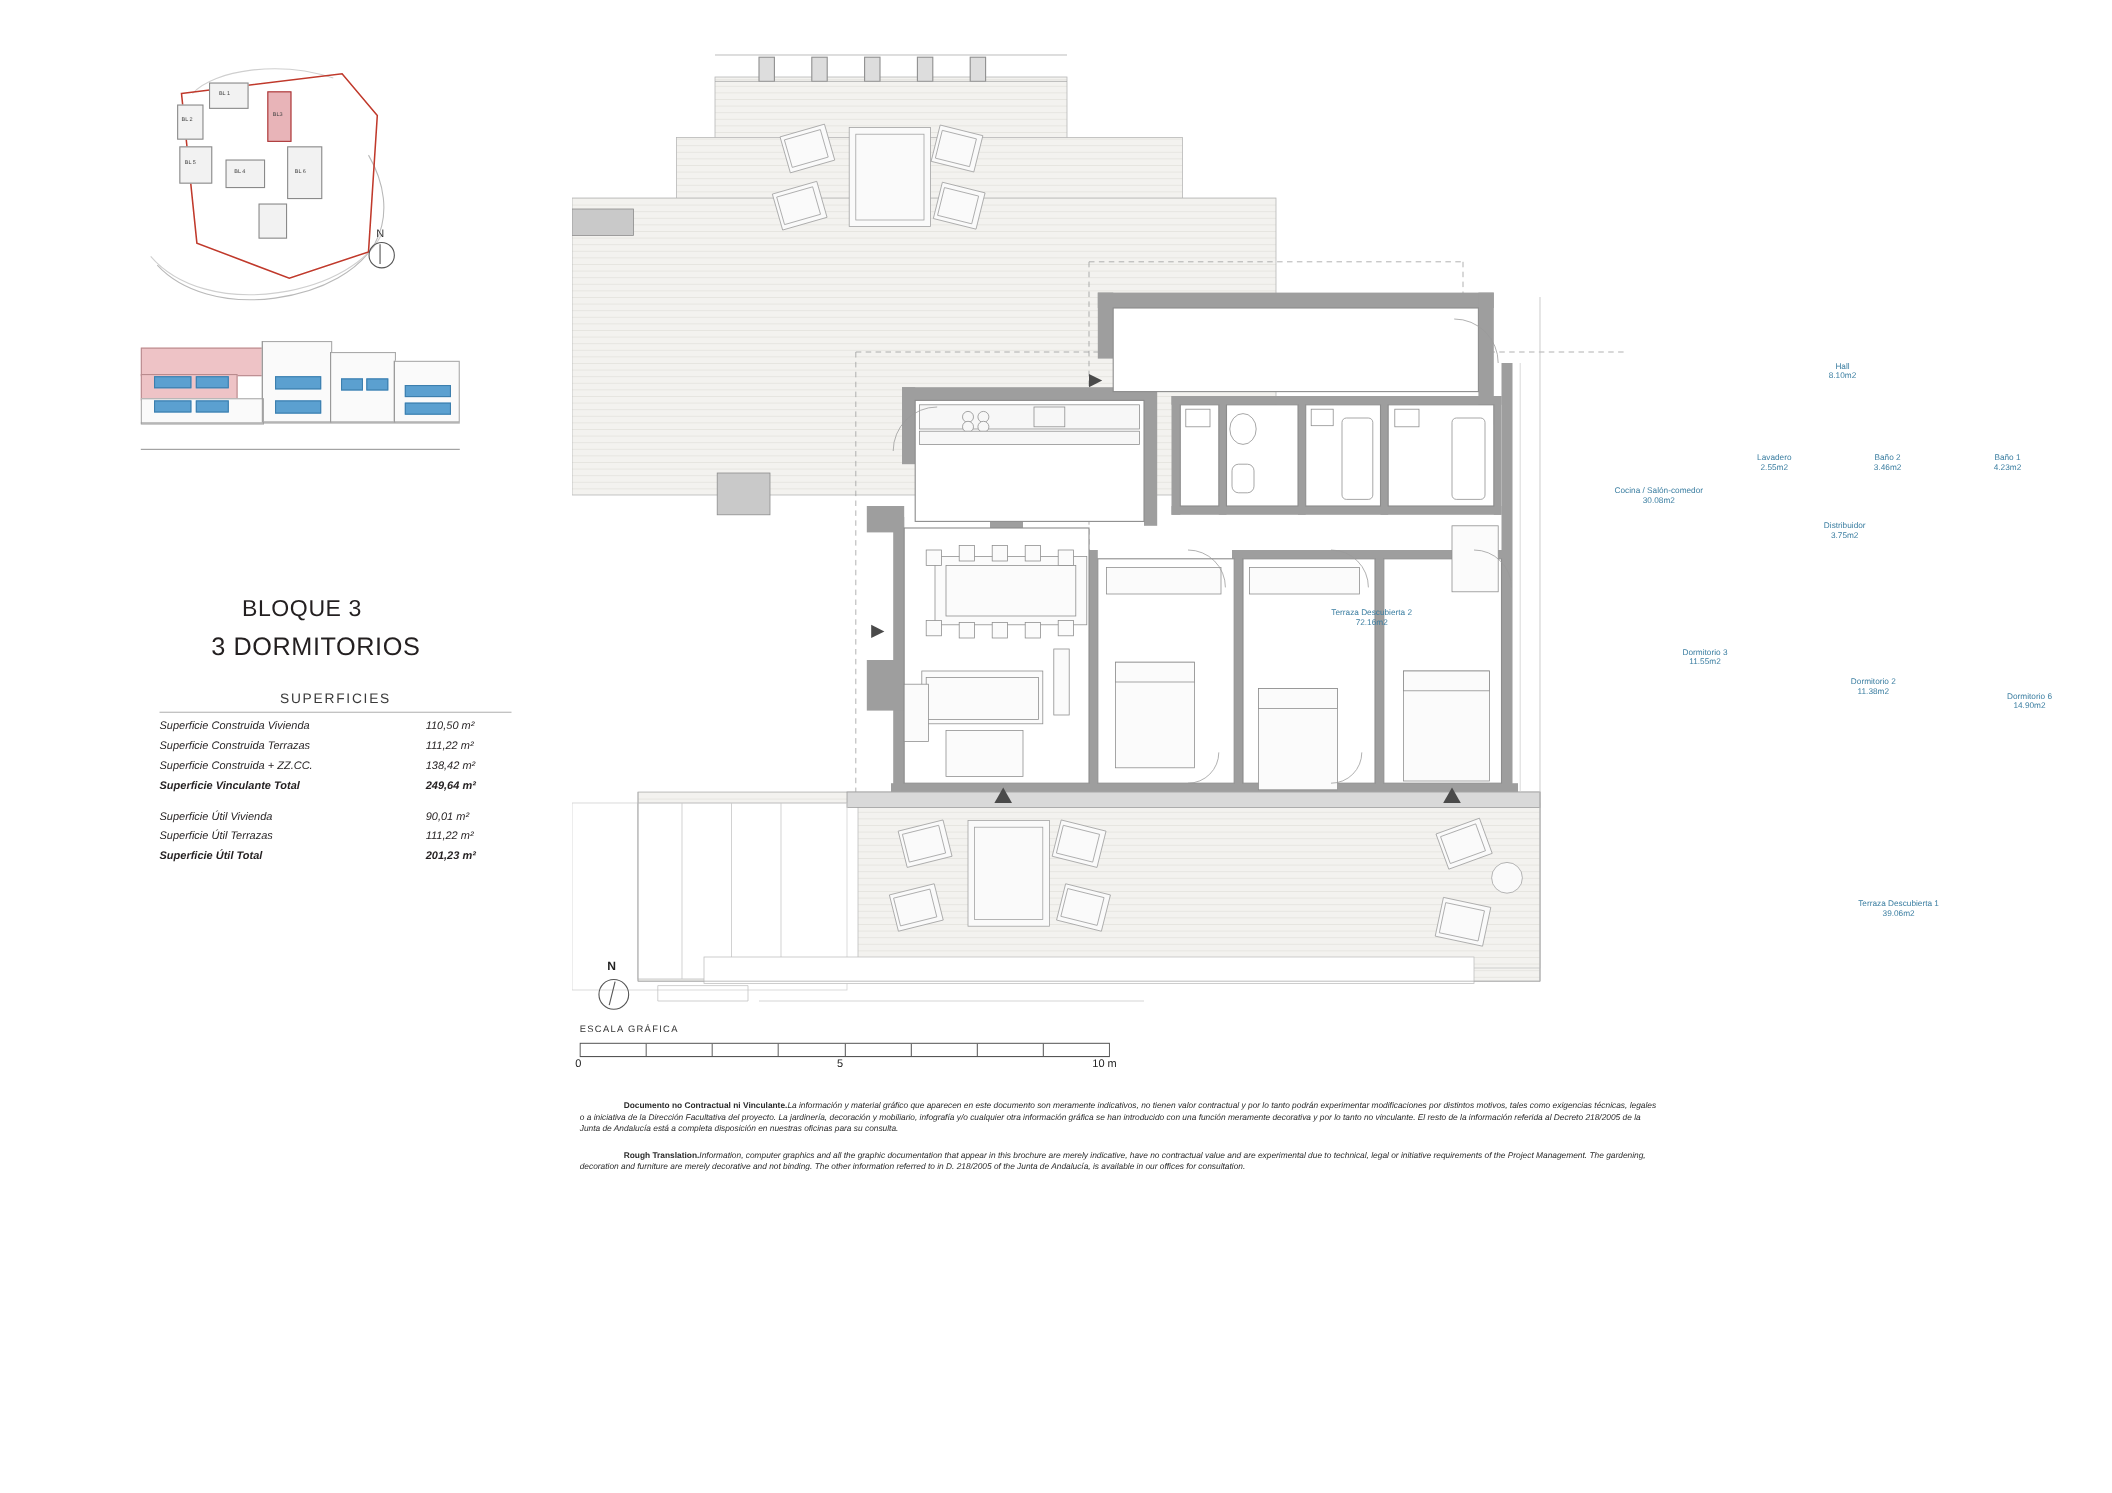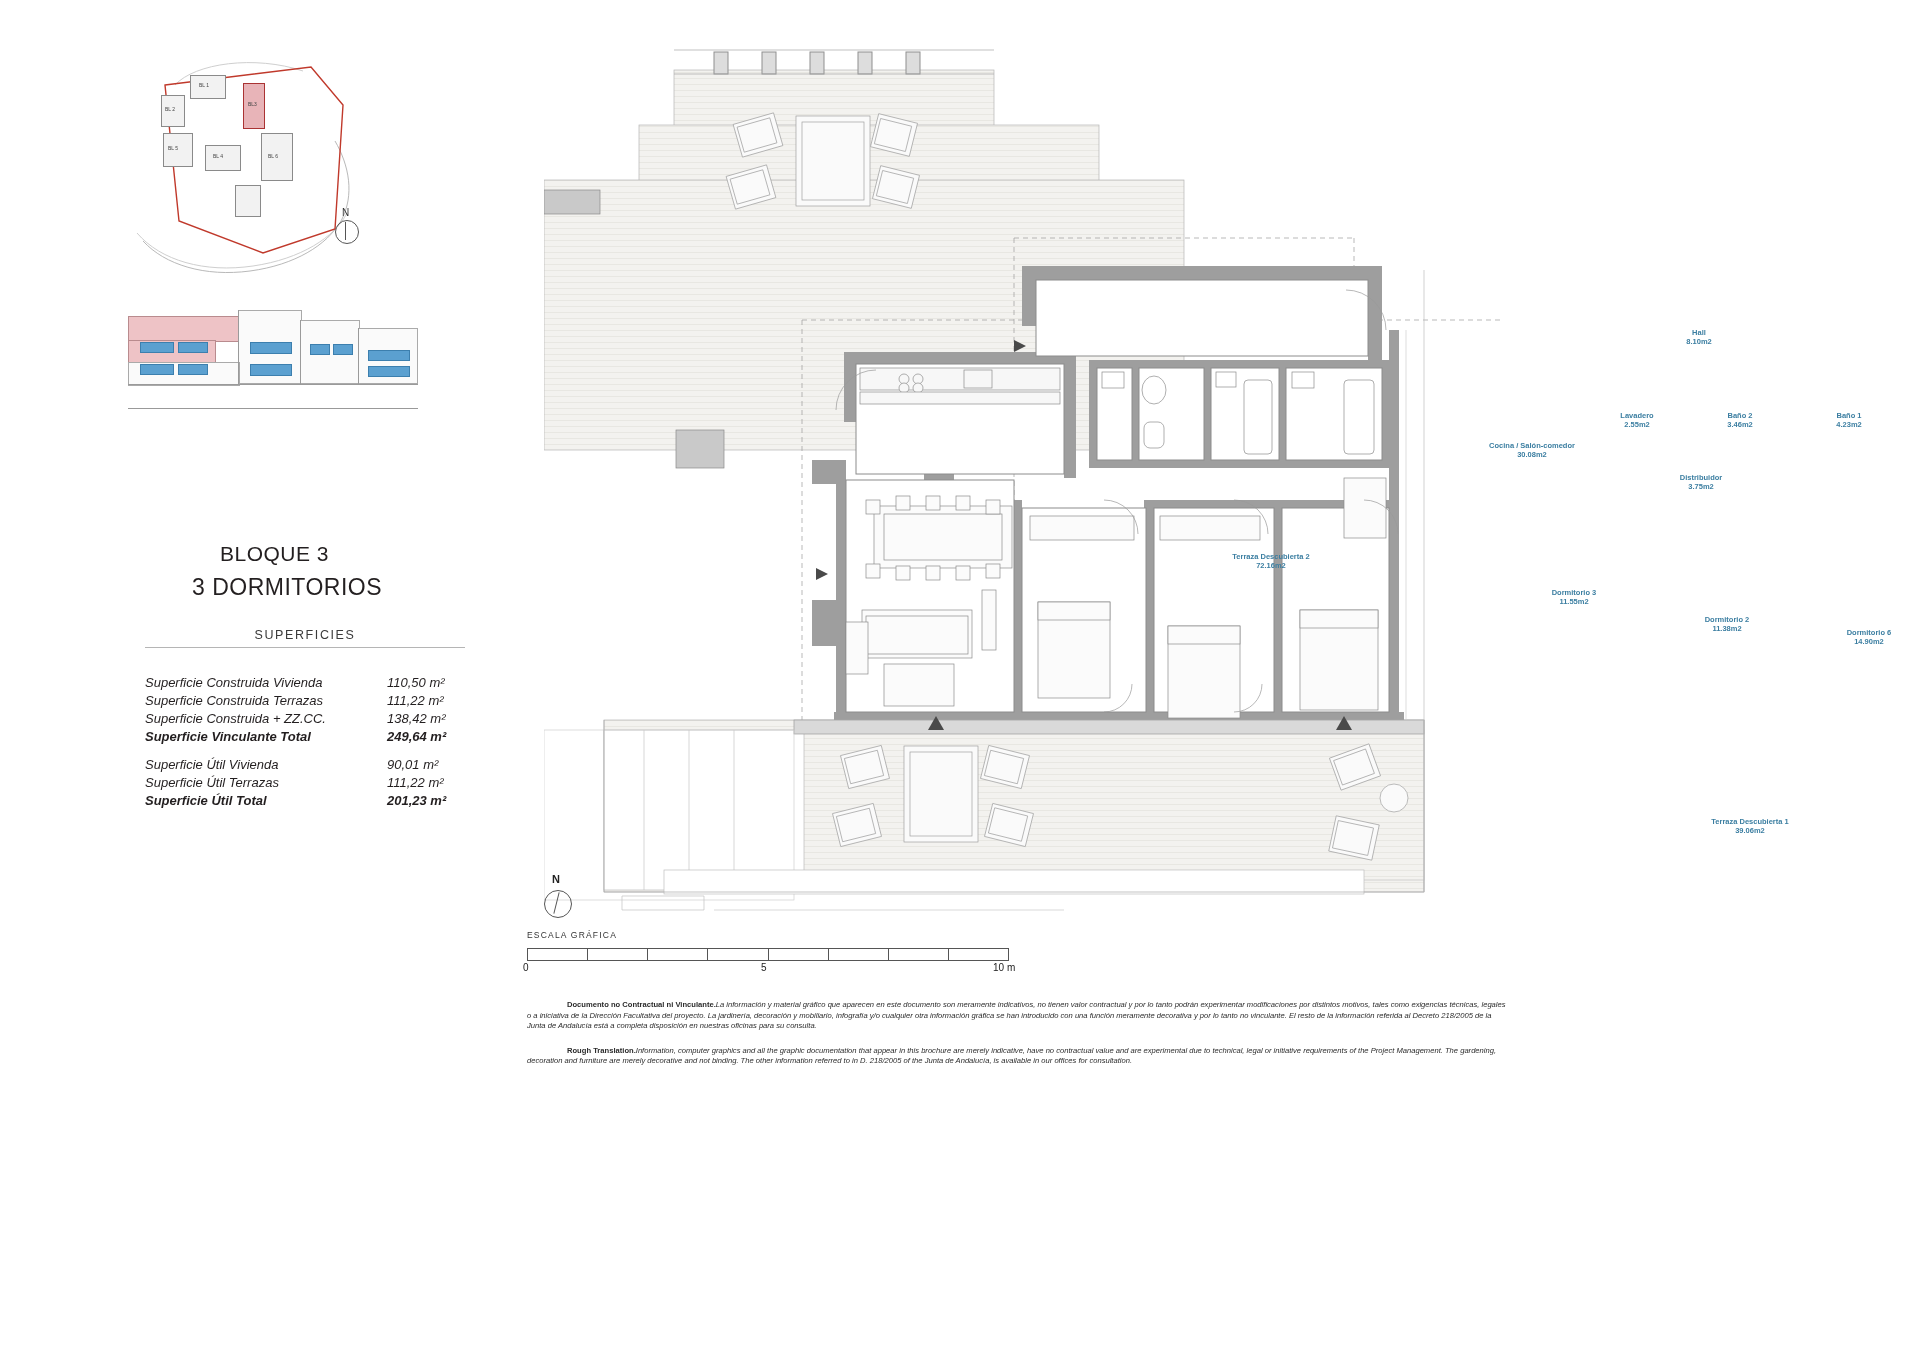--- a/index.html
+++ b/index.html
@@ -28,34 +28,34 @@
   .e-line{position:absolute;background:#9a9a9a;height:1px;}
   .e-vline{position:absolute;background:#9a9a9a;width:1px;}
 
   .title-main{position:absolute;left:110px;top:475px;font-size:37px;font-weight:700;letter-spacing:0.5px;}
   .title-sub1{position:absolute;left:160px;top:522px;font-size:21px;font-weight:500;letter-spacing:0.5px;}
   .title-sub2{position:absolute;left:132px;top:554px;font-size:23px;font-weight:500;letter-spacing:0.5px;}
 
   .surf-wrap{position:absolute;left:85px;top:608px;width:320px;}
   .surf-title{text-align:center;font-size:12.5px;letter-spacing:1.6px;color:#3a3a3a;padding-bottom:5px;}
   .hr{border-top:1px solid #b5b5b5;width:100%;}
-  .surf-rows{margin-top:26px;font-size:13px;font-style:italic;}
+  .surf-rows{margin-top:4px;font-size:10px;font-style:italic;}
   .srow{display:flex;justify-content:space-between;line-height:18px;}
   .srow .lbl{flex:0 0 auto;}
   .srow .val{flex:0 0 auto;min-width:78px;text-align:left;padding-left:24px;}
   .srow.bold{font-weight:700;}
   .gap{height:10px;}
 
   .decreto{position:absolute;left:85px;top:838px;width:230px;}
   .decreto .dtitle{font-size:11.5px;font-weight:700;font-style:italic;padding-top:10px;}
   .decreto .drow{display:flex;justify-content:space-between;font-size:11.5px;font-style:italic;line-height:19px;}
   .decreto .drow .val{font-weight:700;}
 
   
-  .plan{position:absolute;left:544px;top:30px;width:1360px;height:1120px;font-weight:bold;}
+  .plan{position:absolute;left:520px;top:30px;width:1360px;height:1120px;}
   .svgplan{position:absolute;left:0;top:0;}
 
   .rlabel{position:absolute;text-align:center;color:#3b7ea1;font-size:7.5px;line-height:9px;white-space:nowrap;}
 
   
   .north-2{position:absolute;left:538px;top:875px;width:40px;height:50px;}
   .north-2 .circ{position:absolute;left:6px;top:15px;width:26px;height:26px;border:1px solid #555;border-radius:50%;}
   .north-2 .needle{position:absolute;left:18px;top:17px;width:1.2px;height:22px;background:#555;transform:rotate(14deg);}
   .north-2 .nletter{position:absolute;left:14px;top:-2px;font-size:11px;font-weight:700;color:#222;}
 

